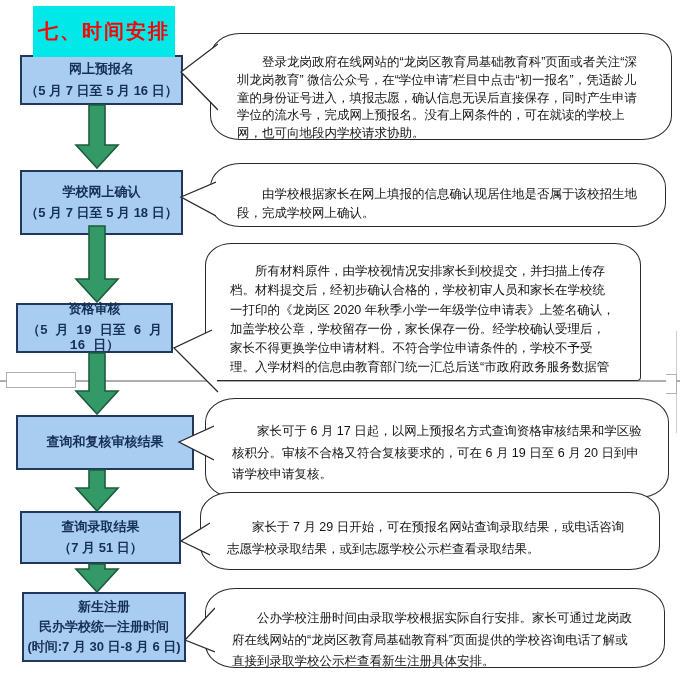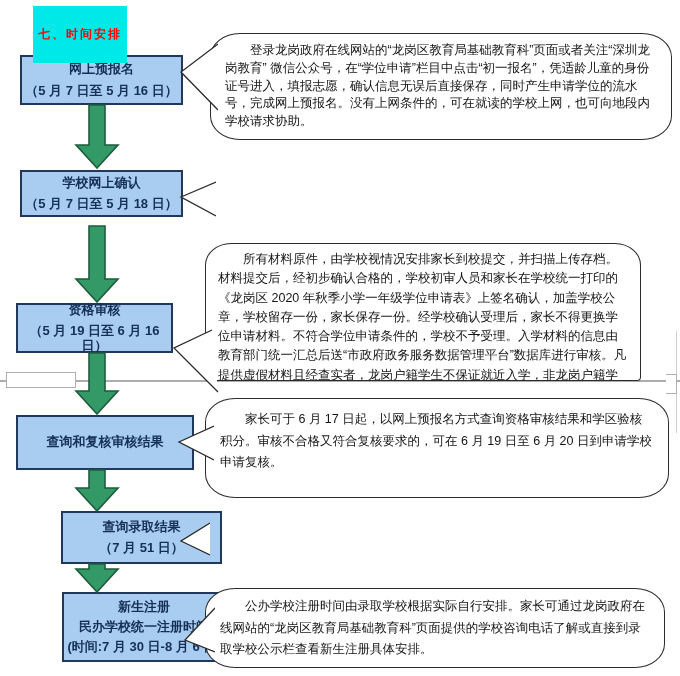--- a/index.html
+++ b/index.html
@@ -4,53 +4,53 @@
 <style>
   html,body { margin:0; padding:0; background:#fff; }
   .page {
     position:relative; width:680px; height:676px; background:#ffffff;
     font-family:"Liberation Sans","DejaVu Sans",sans-serif; overflow:hidden;
   }
 
   
   .doc-title {
     position:absolute; left:33px; top:6px; z-index:3;
-    background:#00e8e8; color:#ff0000; font-weight:bold; font-size:12px;
-    padding:20px 5px; letter-spacing:2px;
+    background:#00e8e8; color:#ff0000; font-weight:bold; font-size:20px;
+    padding:12px 5px; letter-spacing:2px;
   }
 
   
   .flow-box {
     position:absolute; z-index:2; box-sizing:border-box;
     background:#a8cdf0; border:2px solid #21375c;
     display:flex; flex-direction:column; align-items:center; justify-content:center;
     gap:7px; color:#152f55; font-weight:bold; font-size:13px; text-align:center;
     line-height:1.1;
   }
   .b1 { left:20px;  top:55px;  width:163px; height:50px; }
-  .b2 { left:20px;  top:170px; width:163px; height:47px; }
-  .b3 { left:16px;  top:303px; width:157px; height:50px; }
+  .b2 { left:20px;  top:170px; width:163px; height:65px; }
+  .b3 { left:16px;  top:303px; width:157px; height:50px;font-family:Liberation Mono, monospace; }
   .b4 { left:16px;  top:415px; width:178px; height:55px; }
-  .b5 { left:20px;  top:511px; width:161px; height:53px;margin-left:41px; }
-  .b6 { left:22px;  top:592px; width:164px; height:70px; gap:6px;margin-left:40px; }
+  .b5 { left:20px;  top:511px; width:161px; height:53px; }
+  .b6 { left:22px;  top:592px; width:164px; height:70px; gap:6px; }
 
   
   .arrow { position:absolute; left:73px; z-index:3; }
   .arrow polygon { fill:#339966; stroke:#1d5c3d; stroke-width:1.6; }
   .a1 { top:104px; } .a2 { top:225px; } .a3 { top:352px; }
   .a4 { top:469px; } .a5 { top:563px; }
 
   
   .callout {
     position:absolute; z-index:4; box-sizing:border-box;
     background:#ffffff; border:1.3px solid #2b2b2b;
     border-radius:30px / 24px;
     font-size:12.5px; color:#141414;
   }
-  .callout p { margin:0; text-indent:2em; }
+  .callout p { margin:12px; text-indent:2em; }
   .c1 { left:210px; top:33px;  width:462px; height:107px; padding:8px 14px; line-height:17.8px; }
   .c2 { left:210px; top:163px; width:456px; height:64px;  padding:9px 14px; line-height:19px; }
   .c3 { left:205px; top:243px; width:436px; height:138px; padding:6px 12px; line-height:19.3px;
         border-radius:26px 26px 4px 4px / 22px 22px 4px 4px; overflow:hidden; }
   .c4 { left:205px; top:398px; width:464px; height:100px;  padding:10px 14px; line-height:21.5px; }
   .c5 { left:200px; top:492px; width:460px; height:78px;  padding:12px 14px; line-height:21.5px; }
   .c6 { left:205px; top:588px; width:460px; height:80px;  padding:7px 14px; line-height:21.5px; }
 
   
   .tail { position:absolute; z-index:5; }
@@ -85,20 +85,23 @@
     <polyline points="42,6 5,34 42,72"></polyline>
   </svg>
   <svg class="arrow a1" width="48" height="65">
     <polygon points="16,1 32,1 32,41 45,41 24,64 3,41 16,41"></polygon>
   </svg>
 
   <div class="flow-box b2">
     <div>学校网上确认</div>
     <div>（5 月 7 日至 5 月 18 日）</div>
   </div>
+  <div class="callout c2">
+    <p>由学校根据家长在网上填报的信息确认现居住地是否属于该校招生地段，完成学校网上确认。</p>
+  </div>
   <svg class="tail t2" width="40" height="42">
     <polyline points="40,4 5,19 40,38"></polyline>
   </svg>
   <svg class="arrow a2" width="48" height="78">
     <polygon points="16,1 32,1 32,54 45,54 24,77 3,54 16,54"></polygon>
   </svg>
 
   <div class="flow-box b3">
     <div>资格审核</div>
     <div>（5 月 19 日至 6 月 16 日）</div>
@@ -128,20 +131,23 @@
     <polyline points="40,6 5,22 40,40"></polyline>
   </svg>
   <svg class="arrow a4" width="48" height="43">
     <polygon points="16,1 32,1 32,19 45,19 24,42 3,19 16,19"></polygon>
   </svg>
 
   <div class="flow-box b5">
     <div>查询录取结果</div>
     <div>（7 月 51 日）</div>
   </div>
+  <div class="callout c5">
+    <p>家长于 7 月 29 日开始，可在预报名网站查询录取结果，或电话咨询志愿学校录取结果，或到志愿学校公示栏查看录取结果。</p>
+  </div>
   <svg class="tail t5" width="34" height="42">
     <polyline points="34,5 5,23 34,37"></polyline>
   </svg>
   <svg class="arrow a5" width="48" height="30">
     <polygon points="16,1 32,1 32,6 45,6 24,29 3,6 16,6"></polygon>
   </svg>
 
   <div class="flow-box b6">
     <div>新生注册</div>
     <div>民办学校统一注册时间</div>

